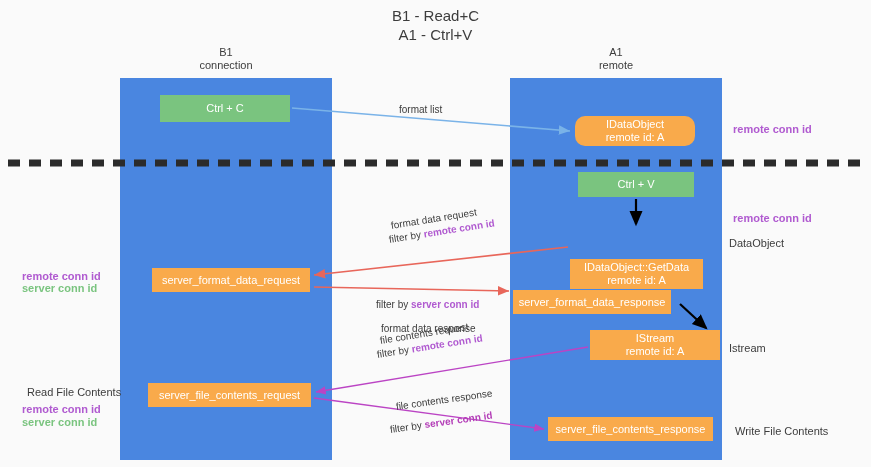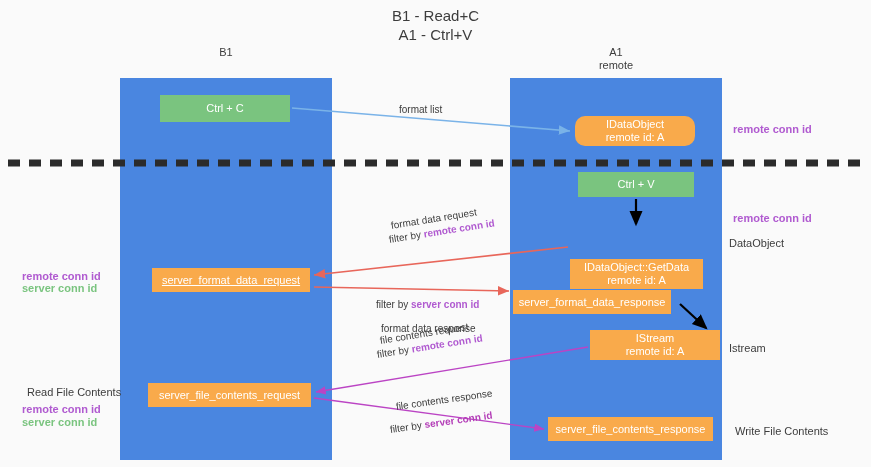--- a/index.html
+++ b/index.html
@@ -32,21 +32,21 @@
   .box{position:absolute;display:flex;flex-direction:column;align-items:center;
        justify-content:center;color:#ffffff;font-size:11px;line-height:13px;
        text-align:center;box-sizing:border-box;padding:2px 4px;}
   .box.green{background:#7ac47f;}
   .box.orange{background:#f9aa4b;}
 
   #box-ctrlc{left:160px;top:95px;width:130px;height:27px;}
   #box-idataobject{left:575px;top:116px;width:120px;height:30px;border-radius:10px;}
   #box-ctrlv{left:578px;top:172px;width:116px;height:25px;}
   #box-getdata{left:570px;top:228px;width:133px;height:30px;margin-top:31px;}
-  #box-fmt-req{left:152px;top:268px;width:158px;height:24px;text-decoration:underline;}
+  #box-fmt-req{left:152px;top:268px;width:158px;height:24px;}
   #box-fmt-resp{left:513px;top:279px;width:158px;height:24px;margin-top:11px;}
   #box-istream{left:590px;top:330px;width:130px;height:30px;}
   #box-file-req{left:148px;top:383px;width:163px;height:24px;}
   #box-file-resp{left:548px;top:417px;width:165px;height:24px;}
 
   
   .note{position:absolute;font-size:11px;line-height:14px;white-space:nowrap;}
   .note.dark{color:#3c3c3c;}
   .note.purple{color:#b05ad0;font-weight:bold;}
   .note.green{color:#7ac47f;font-weight:bold;}
@@ -87,20 +87,21 @@
 
 <div id="stage">
 
   <div id="title">
     <div>B1 - Read+C</div>
     <div>A1 - Ctrl+V</div>
   </div>
 
   <div class="lane-head" id="head-left">
     <div>B1</div>
+    <div>connection</div>
   </div>
   <div class="lane-head" id="head-right">
     <div>A1</div>
     <div>remote</div>
   </div>
 
   <div class="lane" id="lane-left"></div>
   <div class="lane" id="lane-right"></div>
 
   <svg class="layer" viewBox="0 0 871 467">

